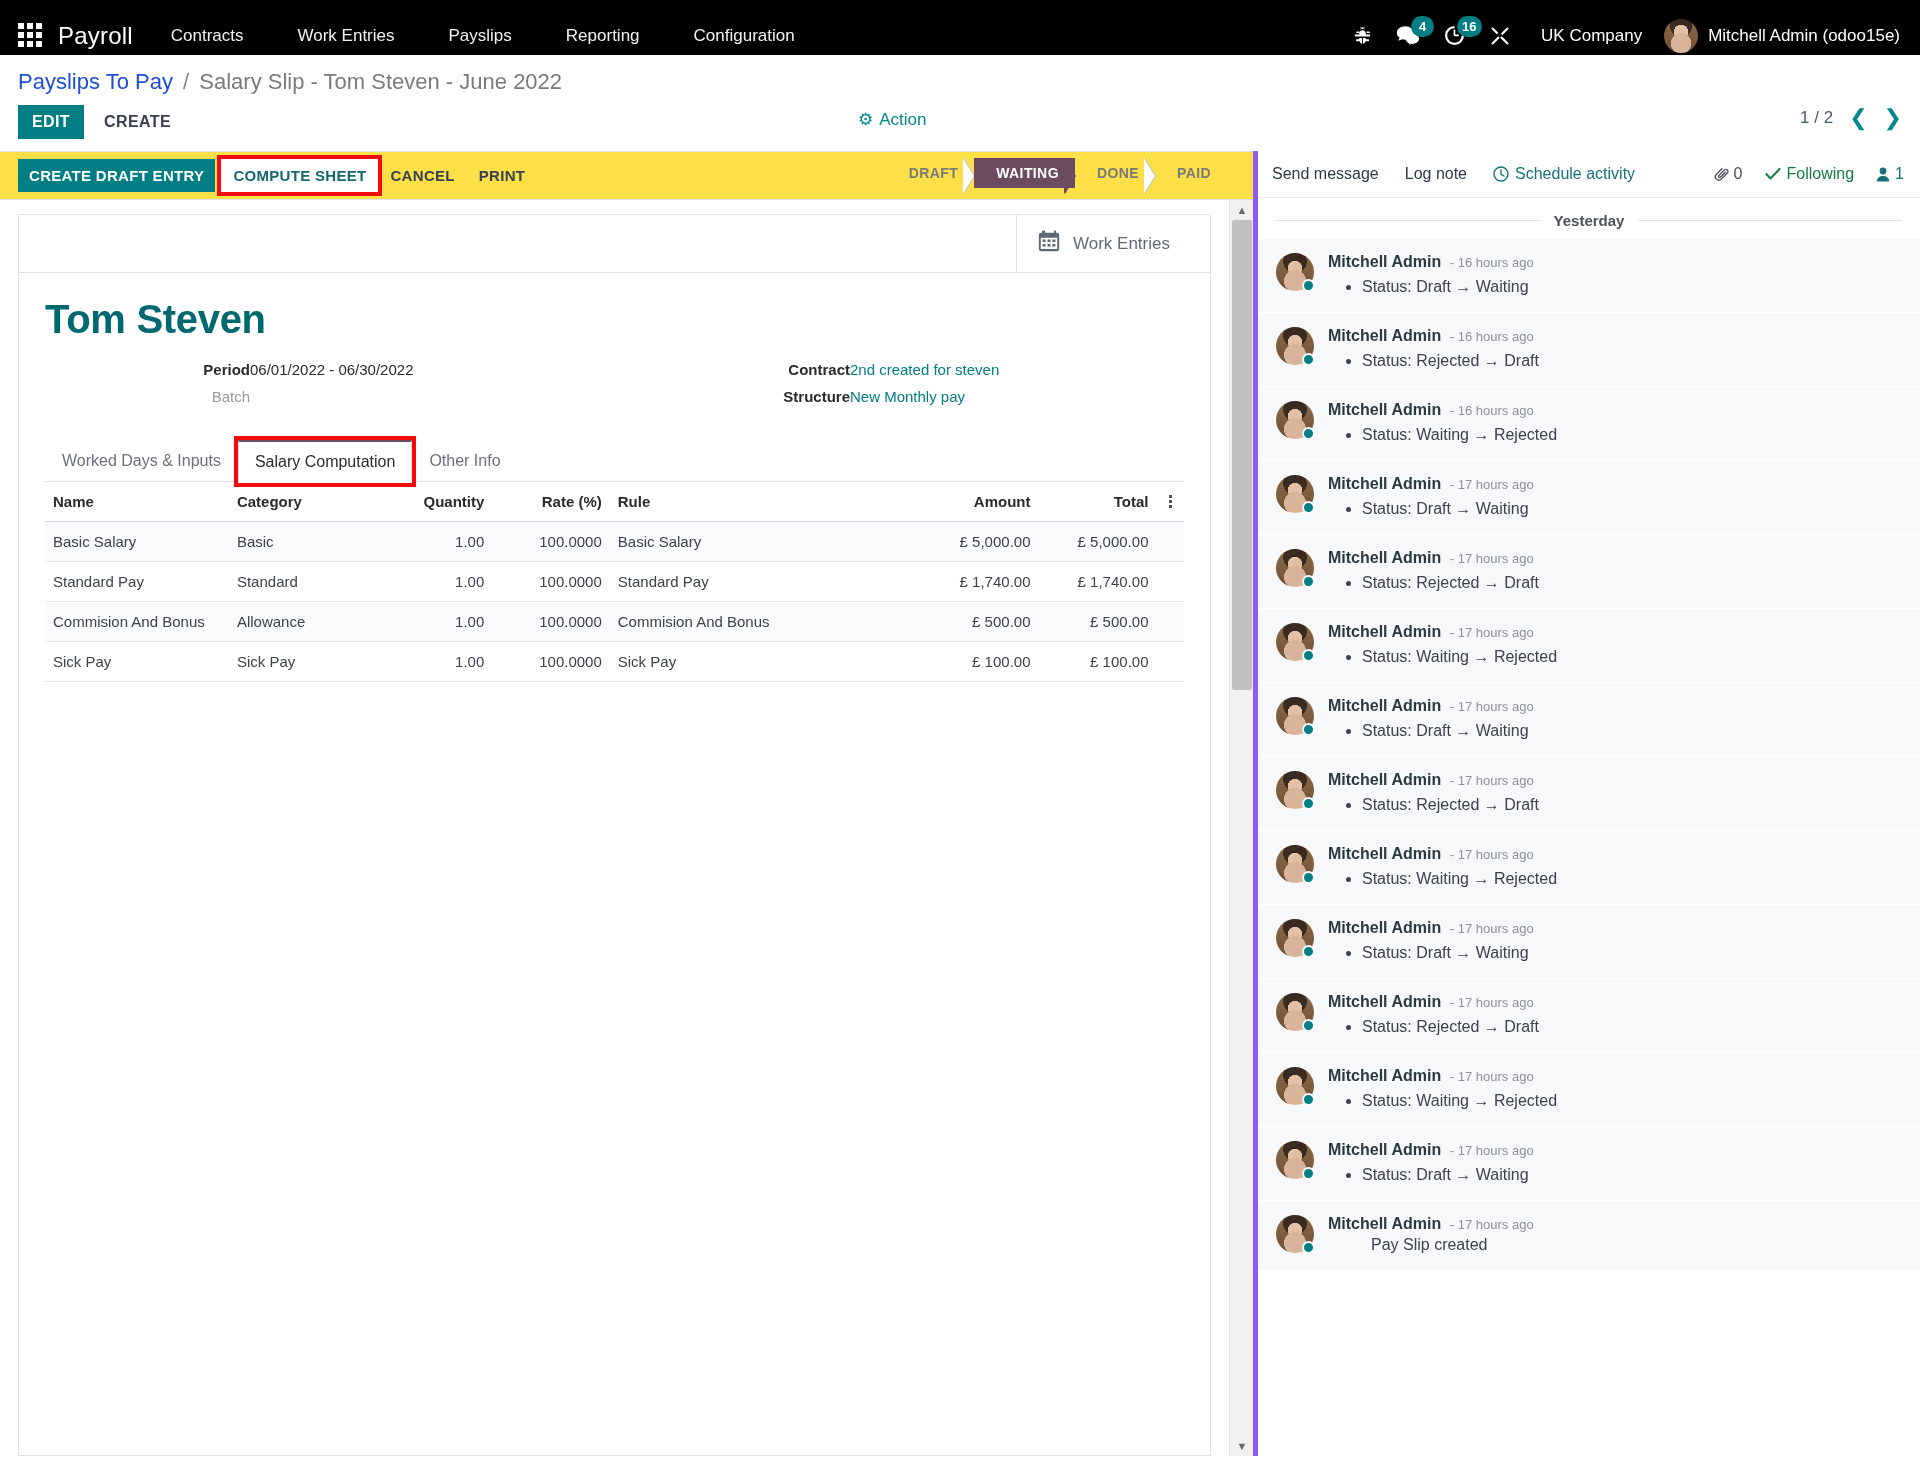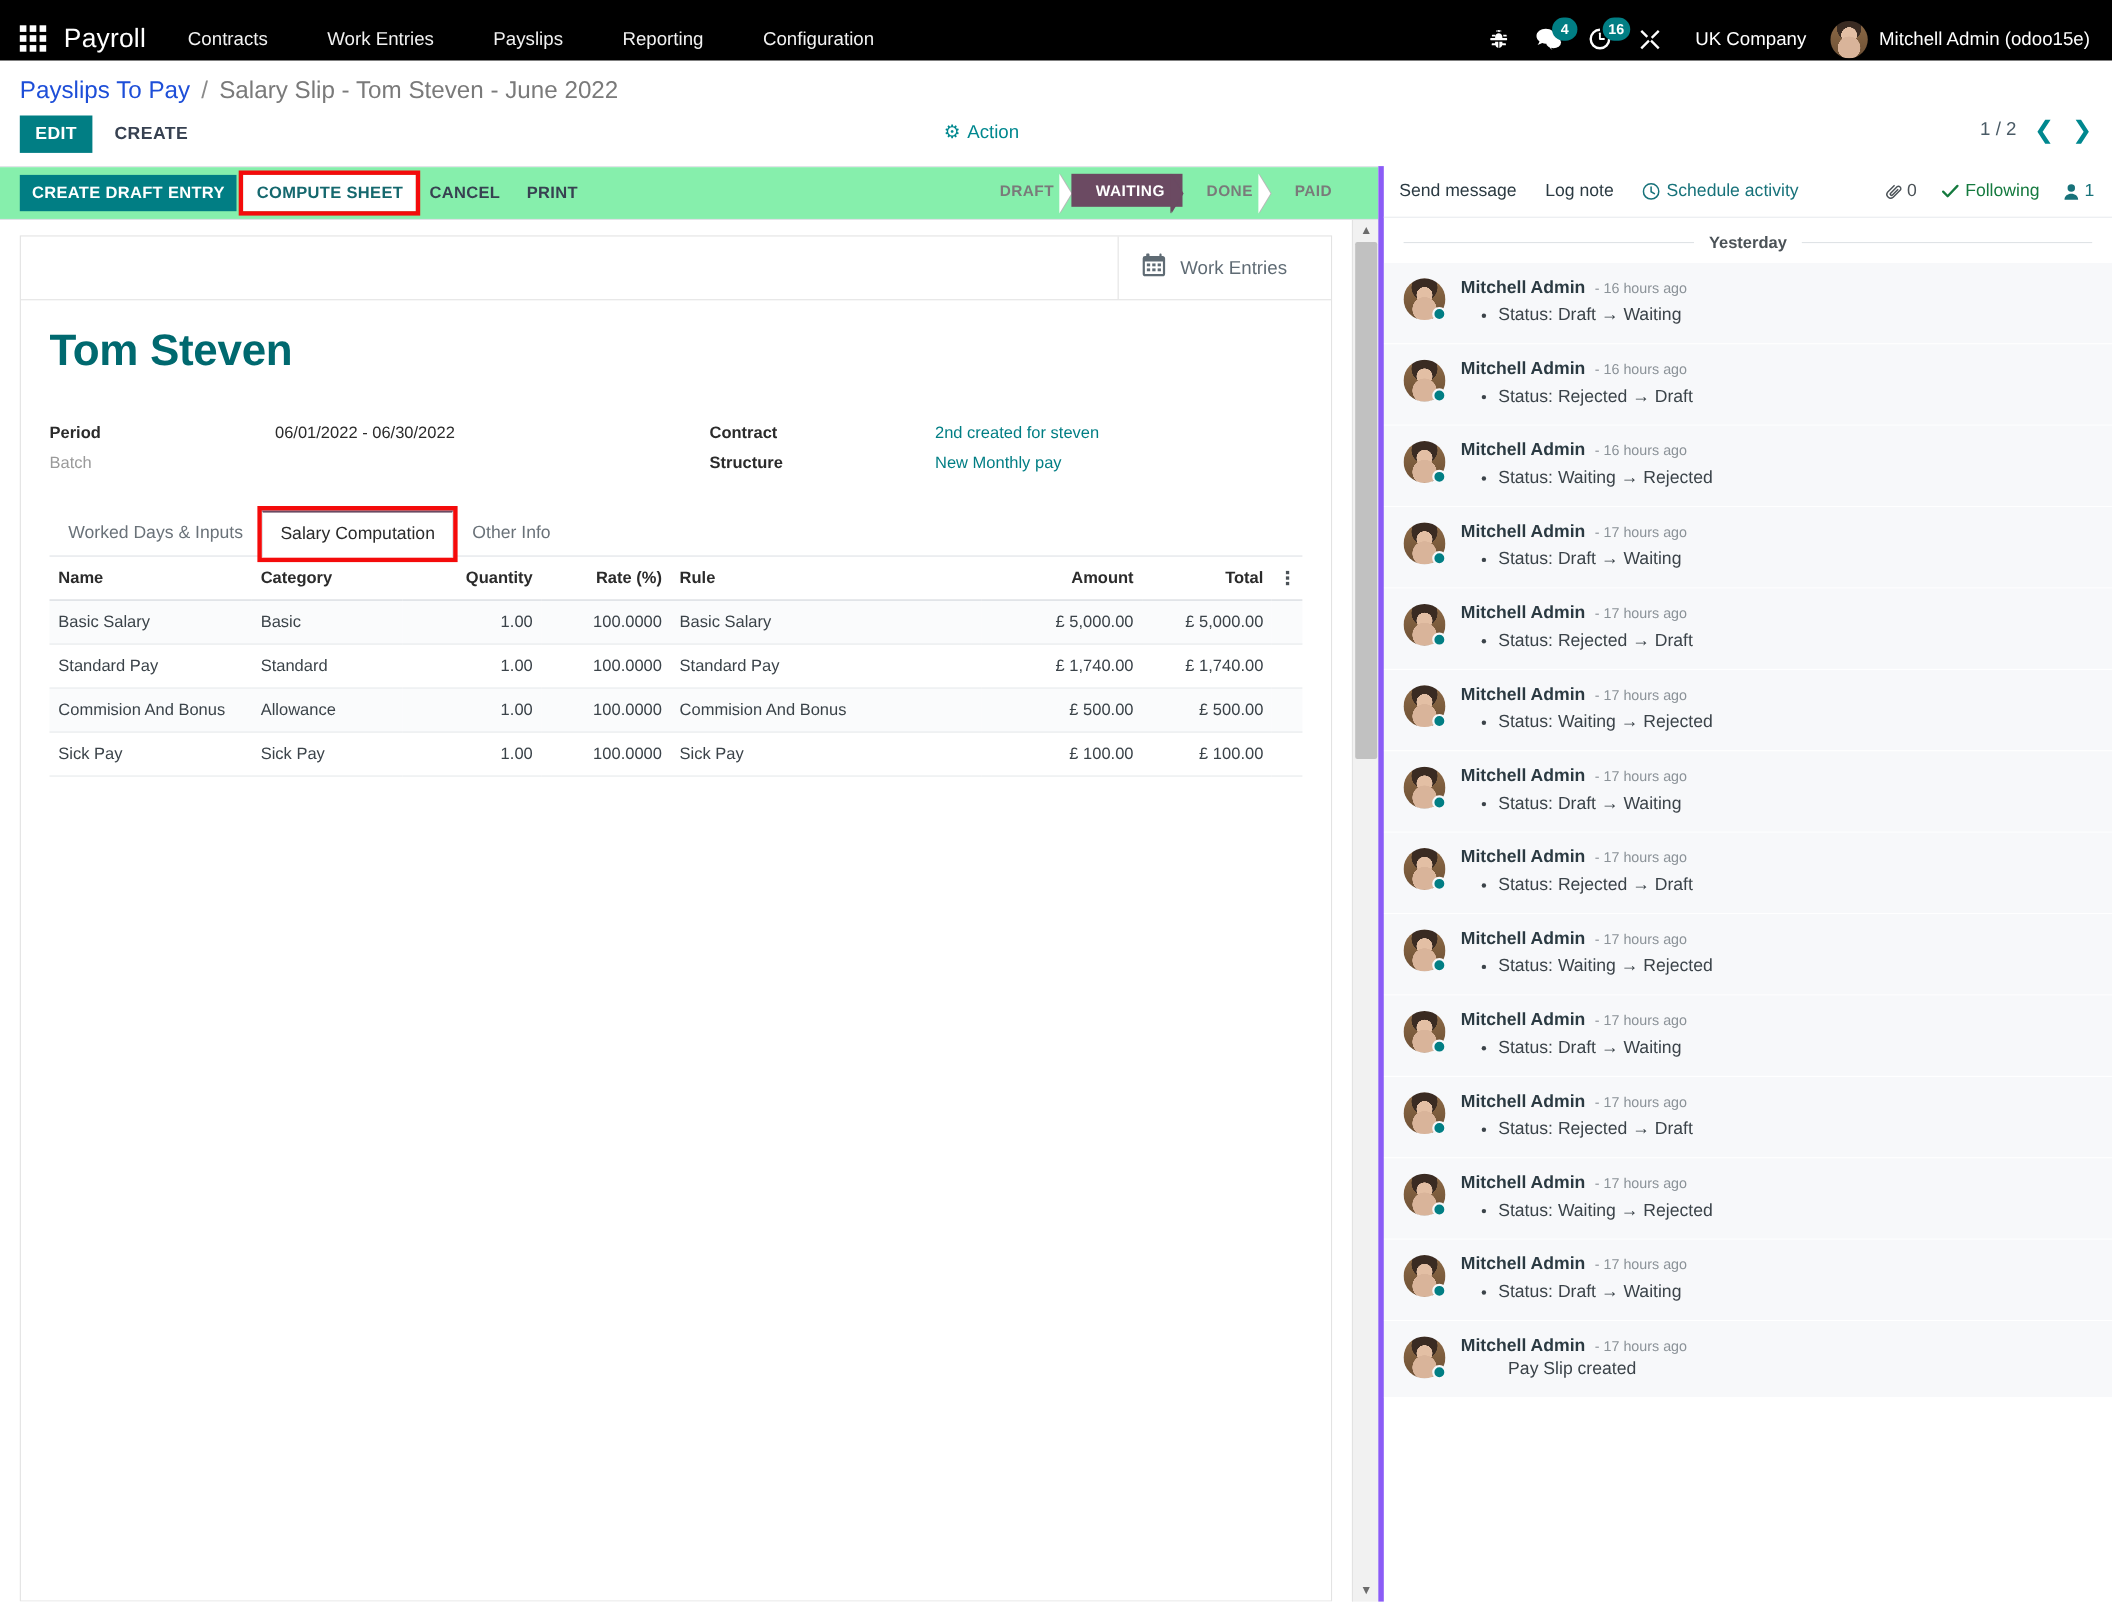--- a/index.html
+++ b/index.html
@@ -113,21 +113,21 @@
     height: calc(1460px - 55px - 48px - 52px);
   }
   .left-pane {
     width: 1253px; position: relative;
     border-top: 1px solid #dee2e6;
     background: #ffffff;
   }
   .btn-bar {
     display: flex; align-items: center;
     padding: 8px 0 8px 18px; position: relative;
-    background: #86efac;
+    background: #fde047;
     border-bottom: 1px solid #dee2e6;
     height: 48px;
   }
   .btn-primary {
     background: #017e84; color: #fff; border: none;
     font-size: 15px; font-weight: 700; letter-spacing: .3px;
     padding: 8px 11px; cursor: pointer;
   }
   .btn-flat {
     background: transparent; border: none; color: #374151;
@@ -204,21 +204,21 @@
   .sheet-body { padding: 24px 26px 0 26px; }
   .rec-title {
     font-size: 40px; font-weight: 700; color: #00696f;
     letter-spacing: -.3px; line-height: 1.1;
   }
   .rec-sub {
     font-size: 24px; font-weight: 700; color: #2b2b2b;
     margin-top: 16px;
   }
   .fields {
-    display: flex; margin-top: 44px;
+    display: flex; margin-top: 20px; text-align: right;
   }
   .fcol { display: flex; flex-direction: column; gap: 10px; }
   .fcol.c1 { width: 600px; }
   .frow { display: flex; font-size: 15px; align-items: baseline; }
   .flabel { width: 205px; font-weight: 700; color: #2b2b2b; }
   .flabel.muted { color: #9a9a9a; font-weight: 400; }
   .fval { color: #2b2b2b; }
   .fval.link { color: #017e84; cursor: pointer; }
 
   

